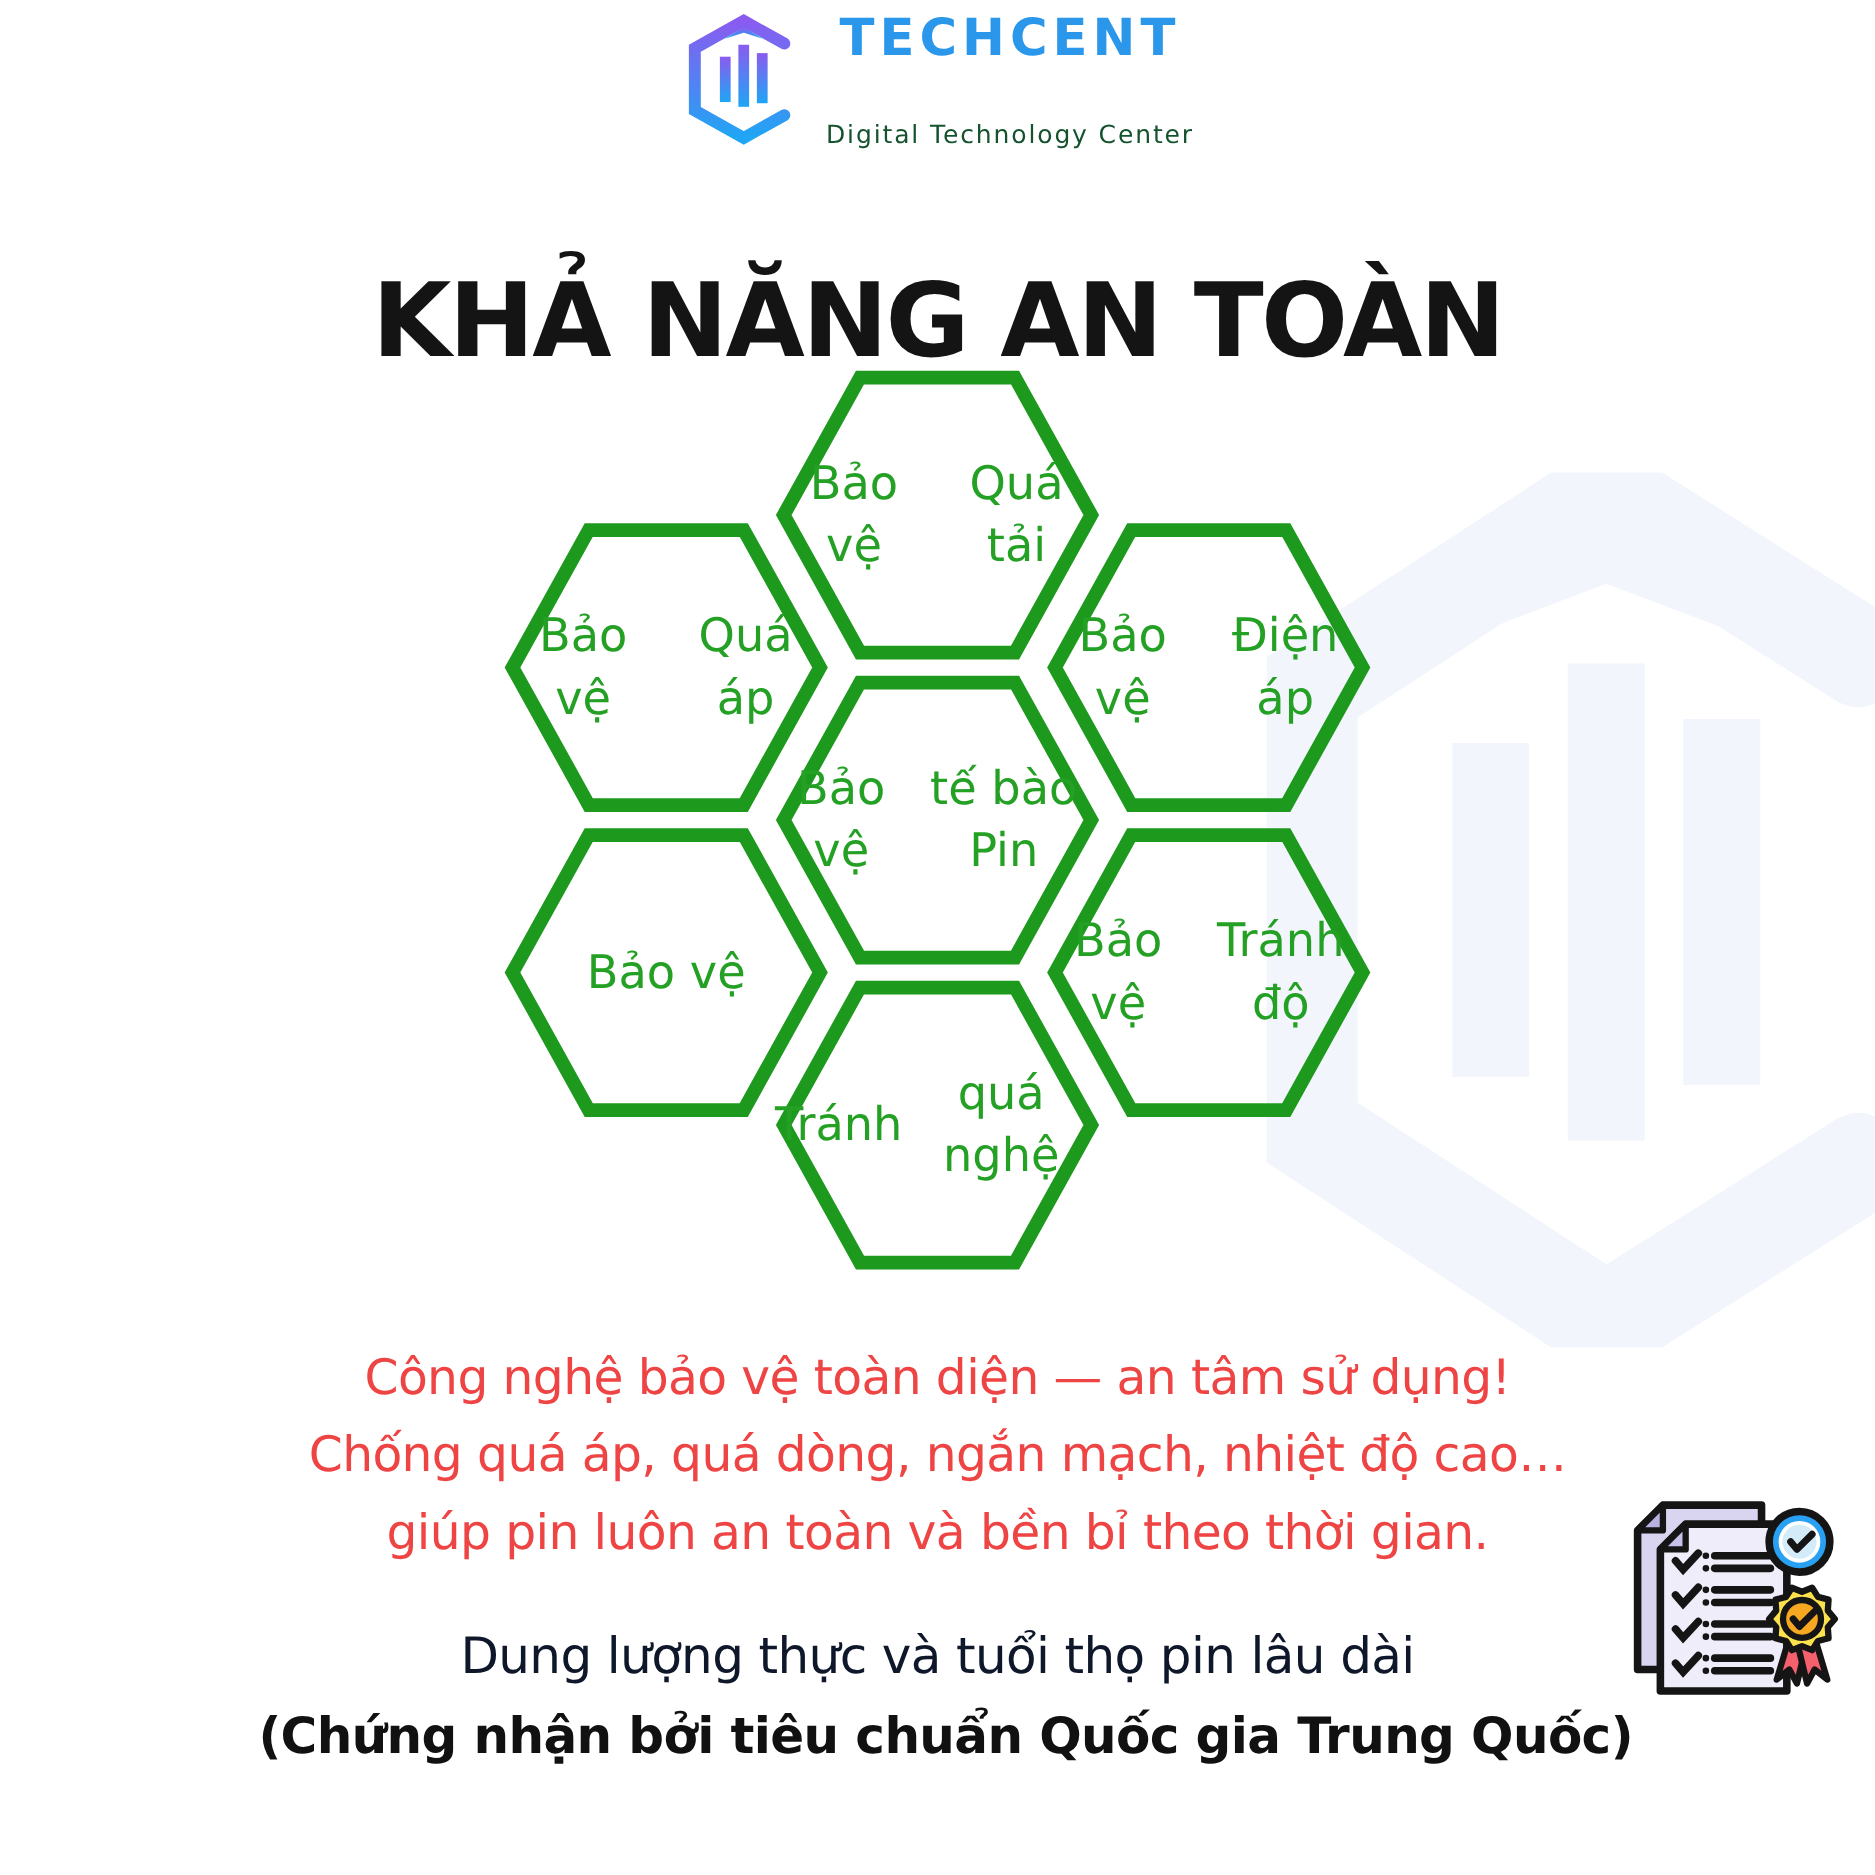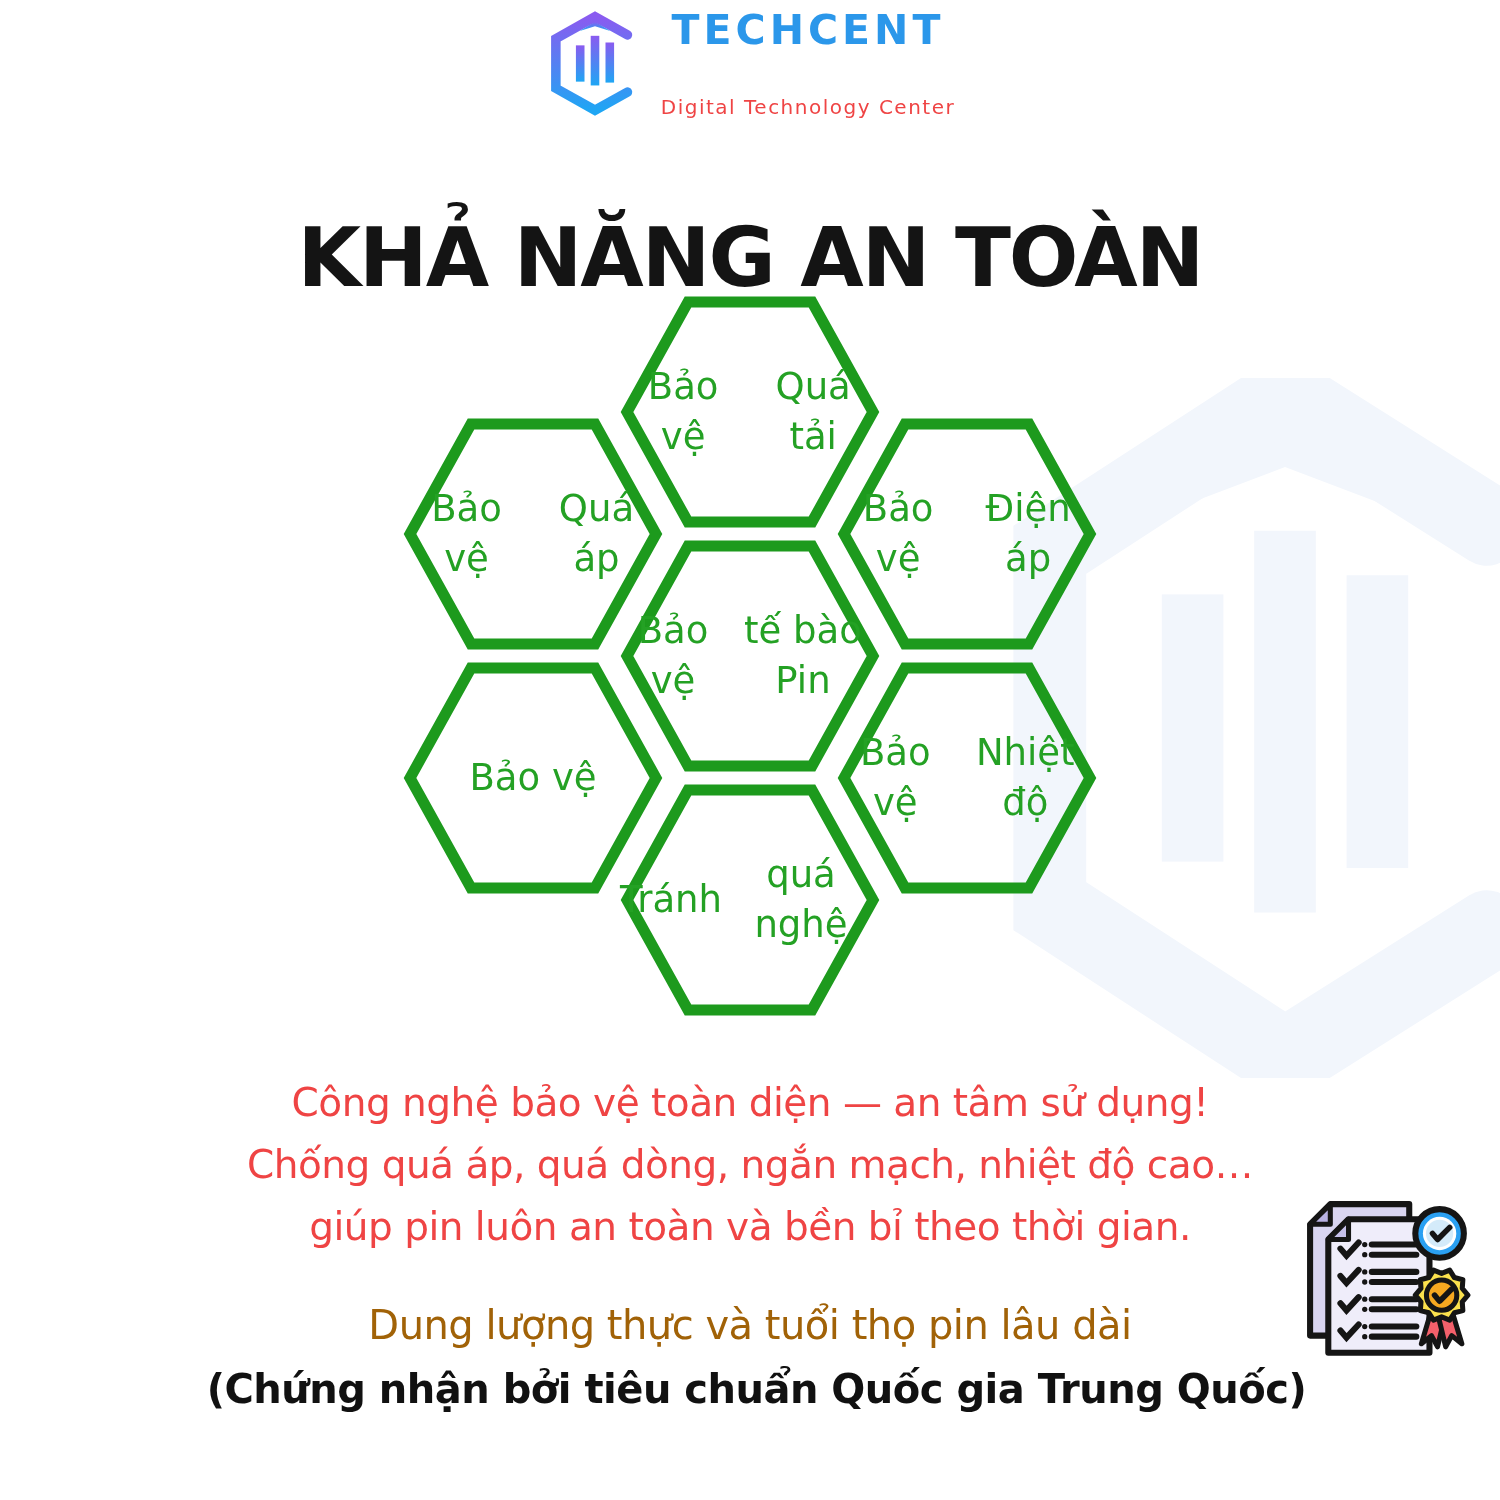--- a/index.html
+++ b/index.html
@@ -6,21 +6,21 @@
   .canvas{
     position:relative;width:1500px;height:1500px;overflow:hidden;background:#ffffff;
     font-family:"DejaVu Sans","Liberation Sans",sans-serif;
   }
   
   .watermark{position:absolute;left:1005px;top:378px;width:560px;height:700px;color:#f2f6fc;}
   
   .logo-row{position:absolute;left:0;right:0;top:8px;display:flex;justify-content:center;align-items:center;gap:16px;}
   .logo-text{display:flex;flex-direction:column;align-items:center;gap:38px;}
   .wordmark{font-size:41px;font-weight:bold;color:#2b97ea;letter-spacing:4px;line-height:1.1;}
-  .tagline{font-size:20px;font-weight:500;color:#ef4444;letter-spacing:1.5px;margin-top:4px;}
+  .tagline{font-size:20px;font-weight:500;color:#14532d;letter-spacing:1.5px;margin-top:4px;}
   
   .page-title{
     position:absolute;left:0;right:0;top:152px;text-align:center;
     font-size:82px;font-weight:bold;color:#141414;letter-spacing:-2px;line-height:1.25;
   }
   
   .hex{position:absolute;width:260px;height:234px;}
   .hex svg{position:absolute;left:0;top:0;}
   .hex .label{
     position:absolute;inset:0;display:flex;flex-direction:row;justify-content:center;align-items:center;
@@ -33,21 +33,21 @@
   .hex-ll{left:403px;top:661px;}
   .hex-lr{left:837px;top:661px;}
   .hex-b{left:620px;top:783px;}
   
   .description{
     position:absolute;left:0;right:0;top:1072px;text-align:center;
     font-size:39px;color:#ef4444;line-height:62px;letter-spacing:-0.5px;
   }
   .cta-green{
     position:absolute;left:0;right:0;top:1302px;text-align:center;
-    font-size:40px;color:#a16207;font-weight:500;letter-spacing:-0.5px;
+    font-size:40px;color:#0f172a;font-weight:500;letter-spacing:-0.5px;
   }
   .cta-bold{
     position:absolute;left:13px;right:0;top:1366px;text-align:center;
     font-size:40px;color:#111111;font-weight:bold;letter-spacing:-0.5px;
   }
   
   .cert-icon{position:absolute;left:1303px;top:1196px;width:172px;height:172px;}
 </style>
 </head>
 <body>
@@ -138,21 +138,21 @@
         <span>Bảo vệ</span>
       </div>
     </div>
 
     <div class="hex hex-lr">
       <svg width="260" height="234" viewBox="0 0 260 234">
         <polygon points="68,7 192,7 253,117 192,227 68,227 7,117" fill="none" stroke="#1d9a1d" stroke-width="11"></polygon>
       </svg>
       <div class="label">
         <span>Bảo vệ</span>
-        <span>Nhiệt độ</span>
+        <span>Tránh độ</span>
       </div>
     </div>
 
     <div class="hex hex-b">
       <svg width="260" height="234" viewBox="0 0 260 234">
         <polygon points="68,7 192,7 253,117 192,227 68,227 7,117" fill="none" stroke="#1d9a1d" stroke-width="11"></polygon>
       </svg>
       <div class="label">
         <span>Tránh</span>
         <span>quá nghệ</span>

